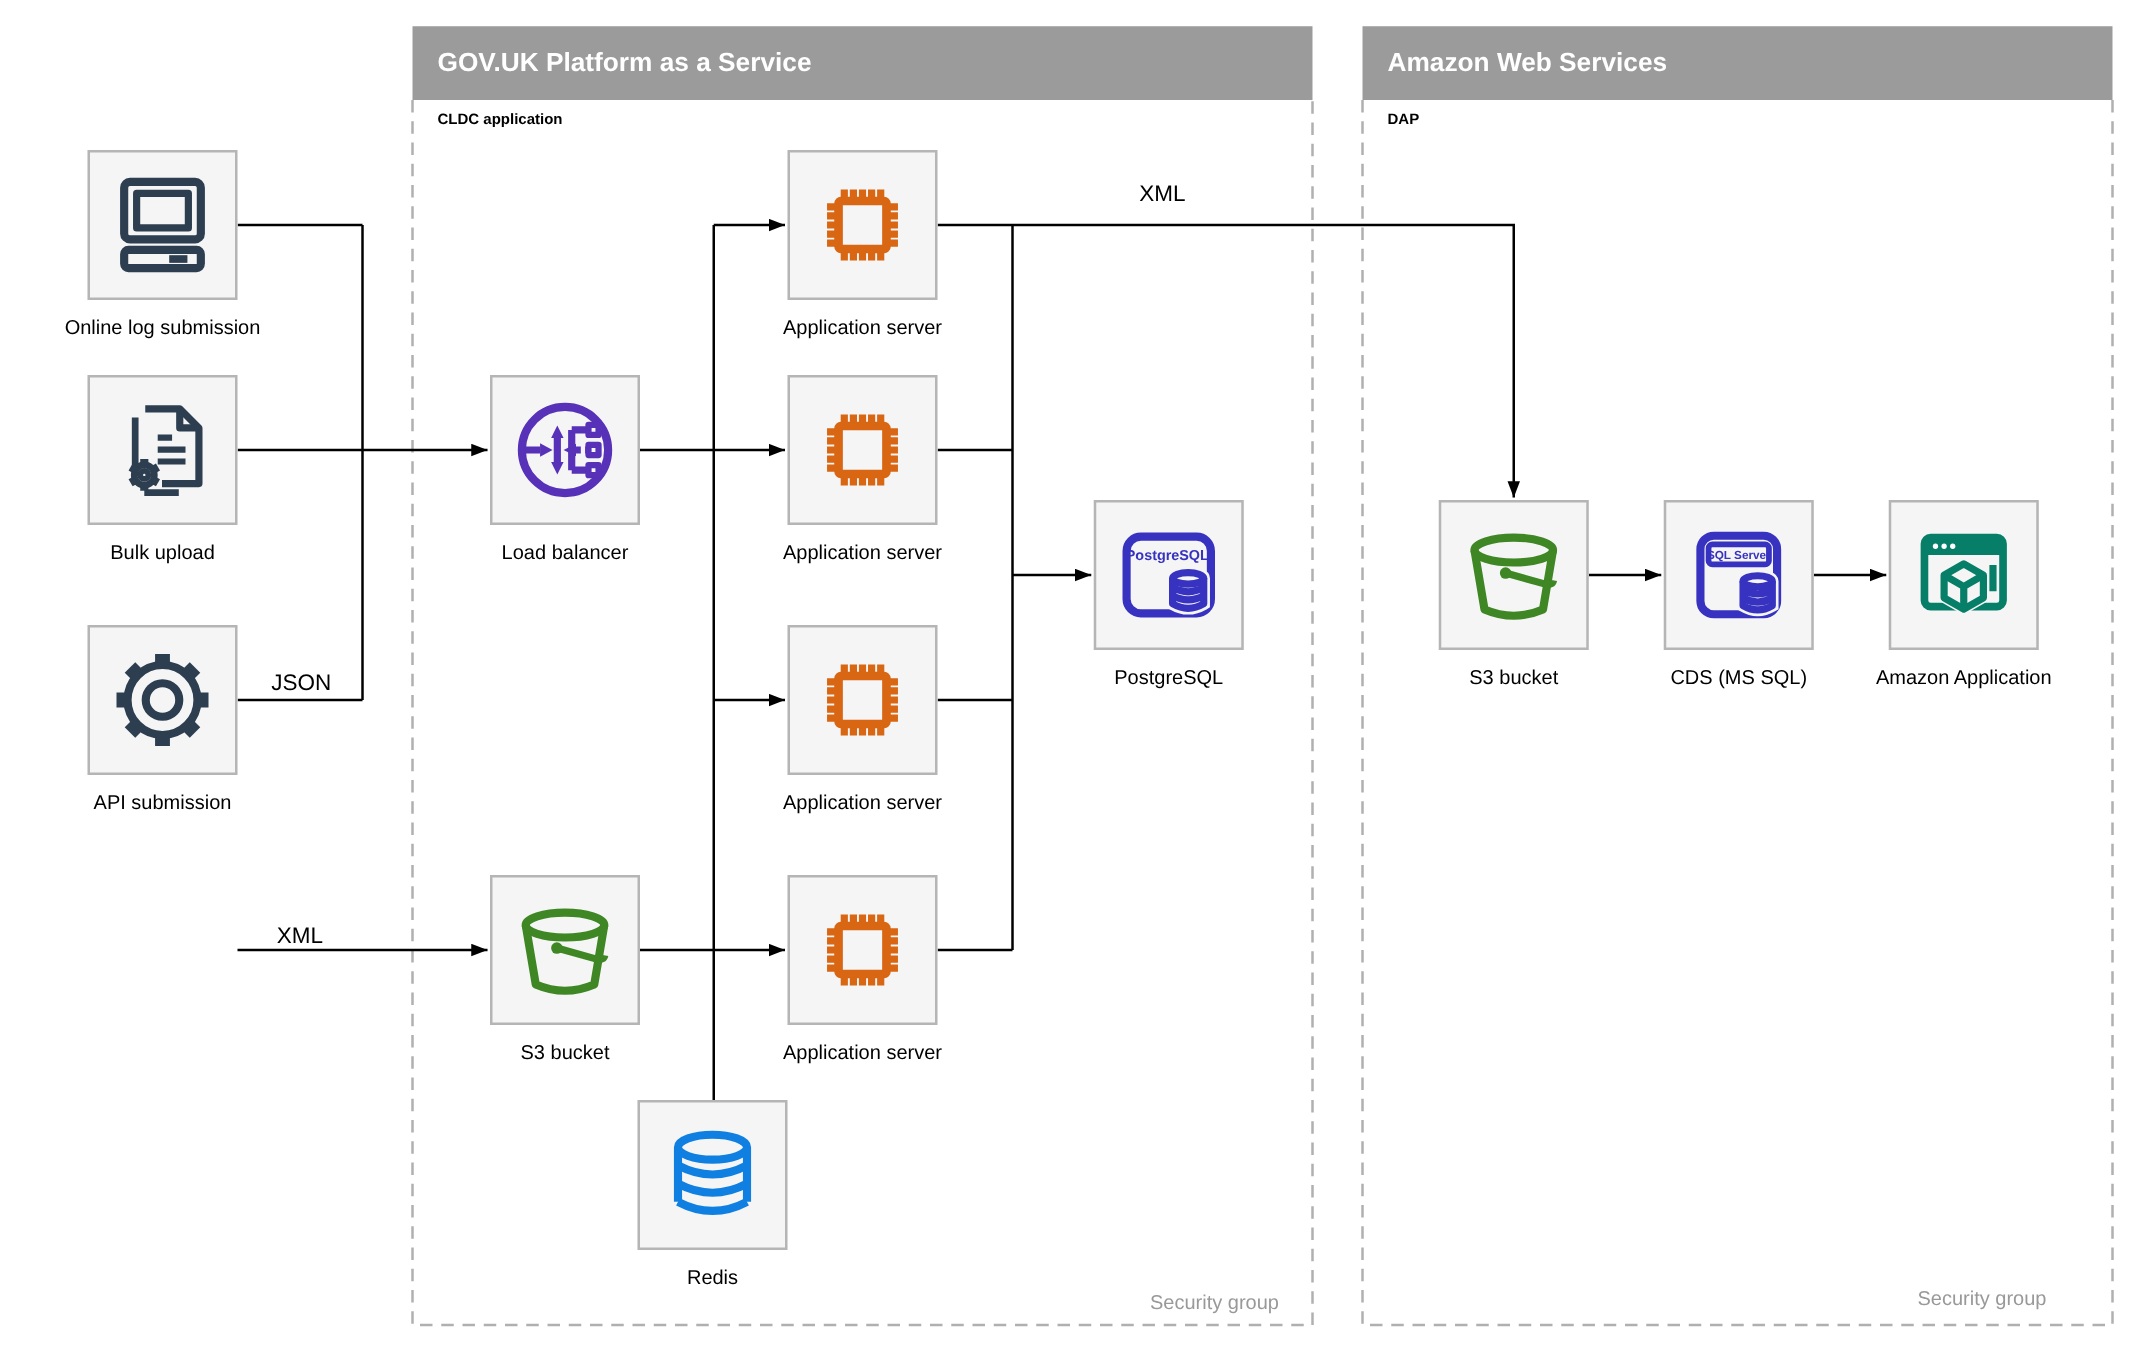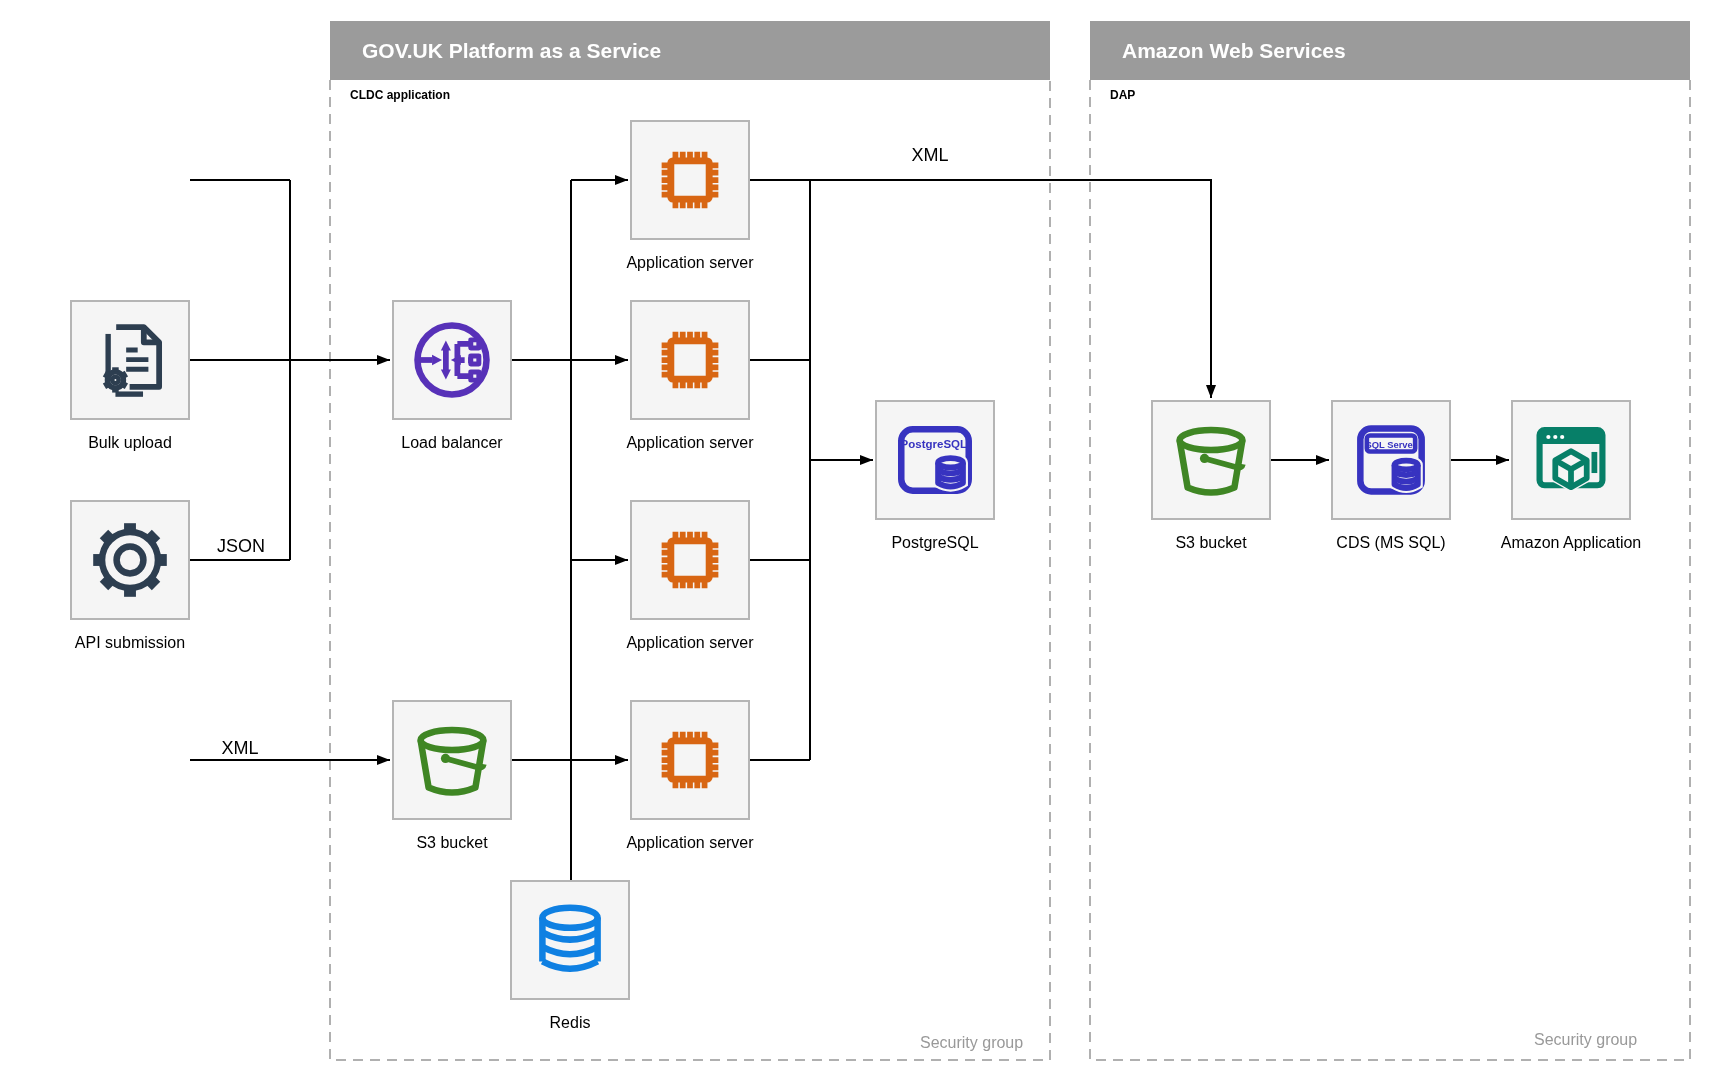--- a/index.html
+++ b/index.html
@@ -4,21 +4,21 @@
 <style>
   html, body { margin: 0; padding: 0; background: #fff; }
   .canvas {
     position: relative; width: 1712px; height: 1082px; background: #fff;
     font-family: "Liberation Sans", sans-serif; overflow: hidden;
   }
   
   .grp-header {
     position: absolute; height: 59px; background: var(--header-gray);
     color: #fff; font-size: 21px; font-weight: bold; line-height: 59px;
-    padding-left: 32px; box-sizing: border-box;
+    padding-left: 20px; box-sizing: border-box;
   }
   .grp-sublabel {
     position: absolute; font-size: 12px; font-weight: bold; color: #000;
   }
   .grp-footer {
     position: absolute; font-size: 16px; color: var(--muted-text);
   }
   
   svg.edges { position: absolute; left: 0; top: 0; }
   .edge { stroke: var(--edge-black); stroke-width: 2; fill: none; }
@@ -100,20 +100,31 @@
   <div class="grp-header" style="left:1090px; top:21px; width:600px;">
     <span>Amazon Web Services</span>
   </div>
   <div class="grp-sublabel" style="left:1110px; top:88px;">DAP</div>
   <div class="grp-footer" style="left:1534px; top:1031px;">Security group</div>
 
   <div class="edge-label" style="left:206px; top:536px;">JSON</div>
   <div class="edge-label" style="left:205px; top:738px;">XML</div>
   <div class="edge-label" style="left:895px; top:145px;">XML</div>
 
+  <div class="node" style="left:70px; top:120px;">
+    <div class="box">
+      <svg class="ic navy" viewBox="0 0 24 24">
+        <rect class="s" x="4" y="3" width="16" height="12" rx="1.2" stroke-width="1.7"></rect>
+        <rect class="s" x="6.6" y="5.4" width="10.8" height="7.2" stroke-width="1.5"></rect>
+        <rect class="s" x="4" y="17.2" width="16" height="3.8" rx="0.9" stroke-width="1.7"></rect>
+        <rect class="f" x="13.4" y="18.3" width="3.8" height="1.6"></rect>
+      </svg>
+    </div>
+    <div class="nlabel">Online log submission</div>
+  </div>
 
   <div class="node" style="left:70px; top:500px;">
     <div class="box">
       <svg class="ic navy" viewBox="0 0 24 24">
         <circle class="s" cx="12" cy="12" r="7.3" stroke-width="1.7"></circle>
         <circle class="s" cx="12" cy="12" r="3.5" stroke-width="1.7"></circle>
         <g class="s" stroke-width="3.1">
           <path d="M19.3,12 H21.6"></path>
           <path d="M19.3,12 H21.6" transform="rotate(45 12 12)"></path>
           <path d="M19.3,12 H21.6" transform="rotate(90 12 12)"></path>

